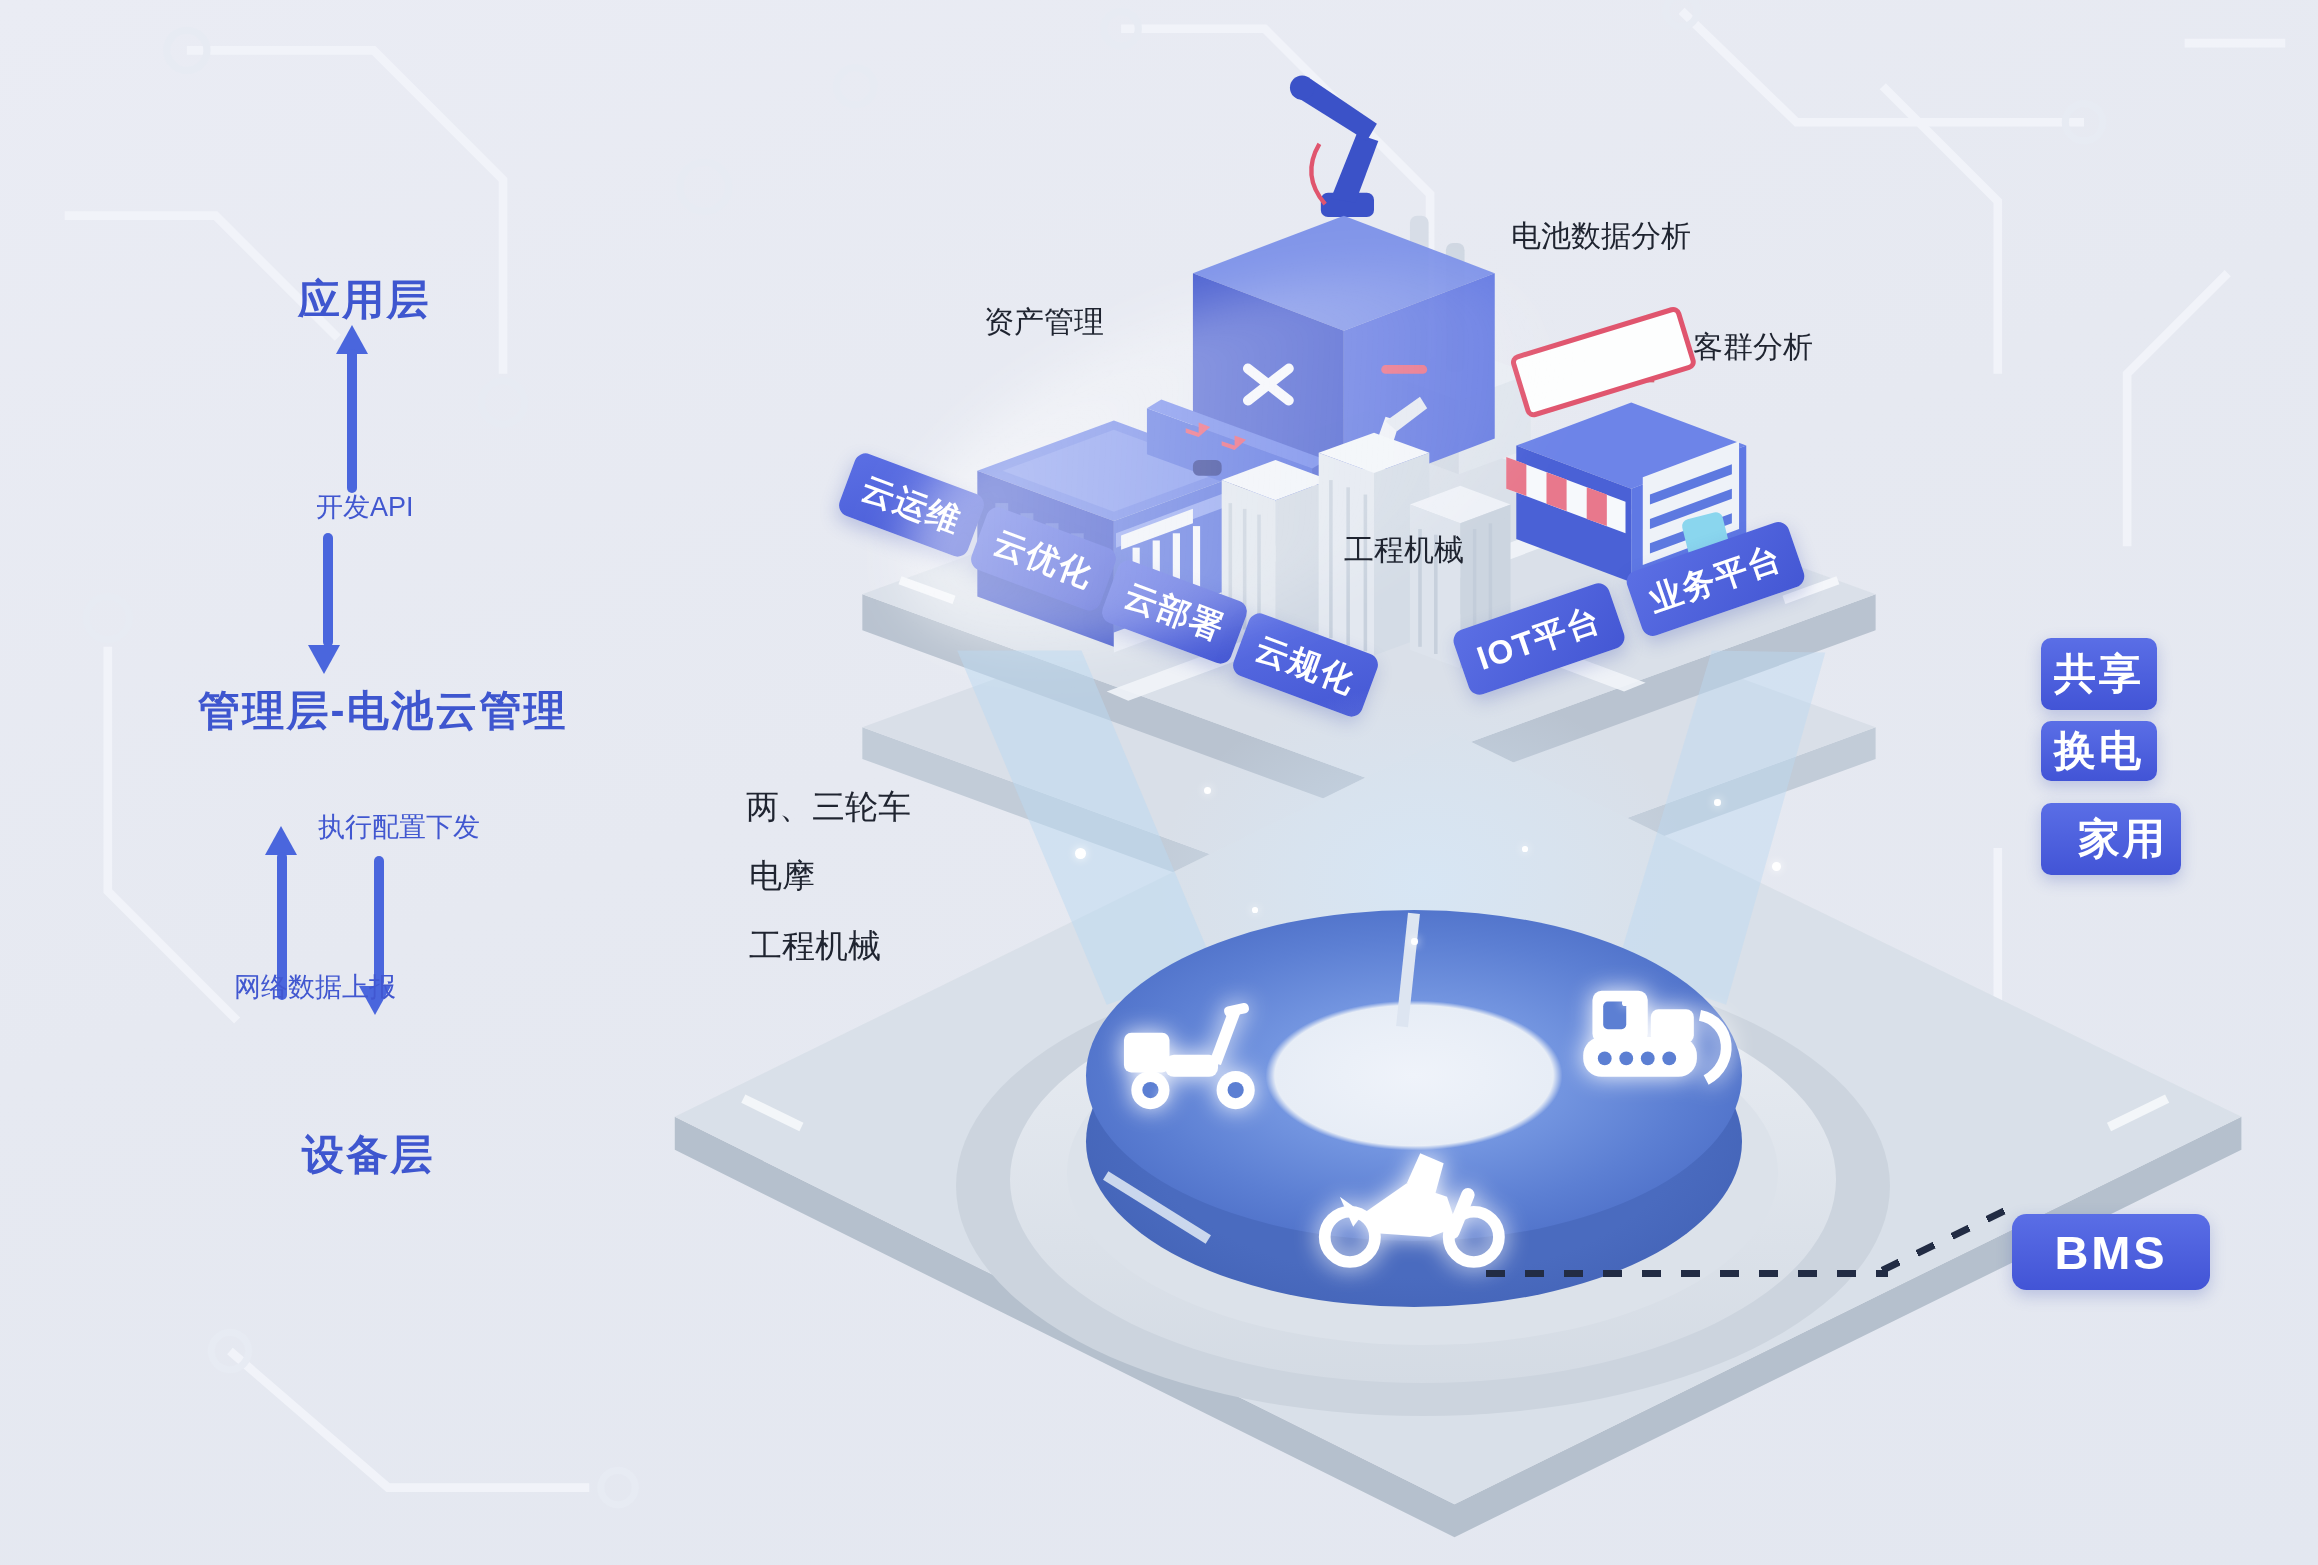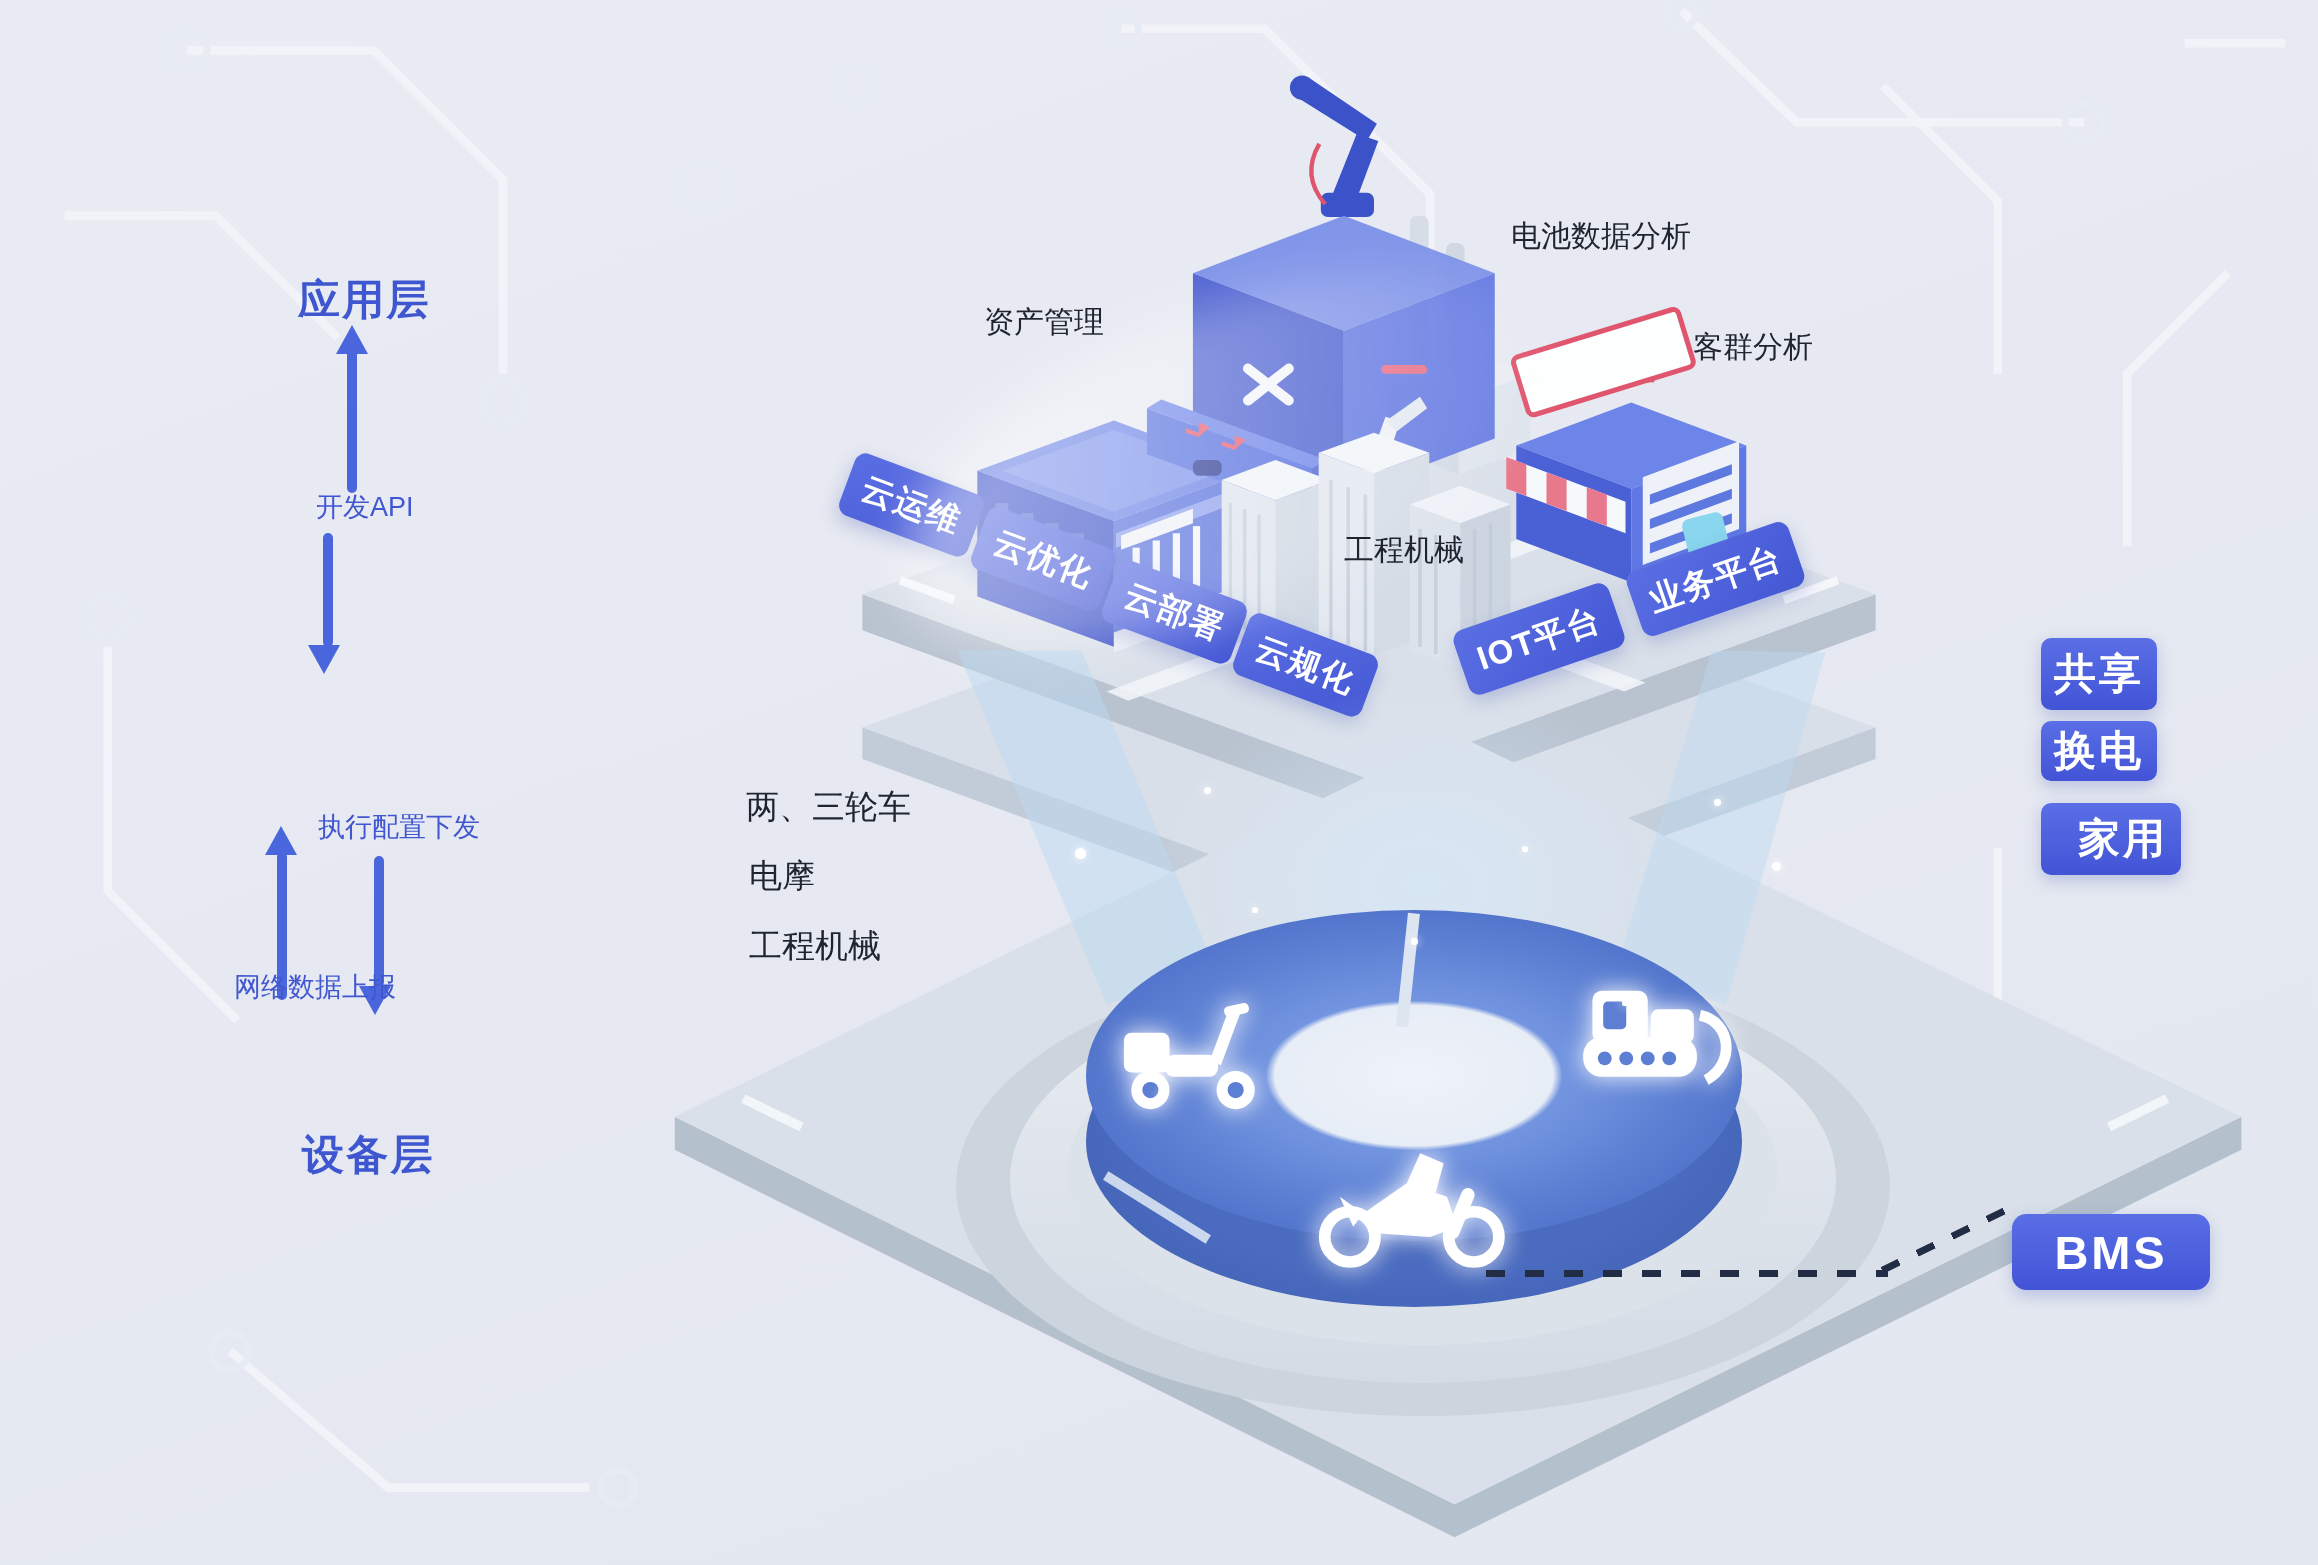--- a/index.html
+++ b/index.html
@@ -312,20 +312,21 @@
       <span>家用</span>
     </div>
 
   <div class="abs h-blue" style="left:298px;top:272px;">应用层</div>
   <div class="tri-up" style="left:336px;top:325px;"></div>
   <div class="vshaft" style="left:347px;top:349px;height:144px;"></div>
   <div class="abs s-blue" style="left:316px;top:489px;">开发API</div>
   <div class="vshaft" style="left:323px;top:533px;height:114px;"></div>
   <div class="tri-down" style="left:308px;top:645px;"></div>
 
+  <div class="abs h-blue" style="left:198px;top:683px;">管理层-电池云管理</div>
 
   <div class="abs s-blue" style="left:318px;top:809px;">执行配置下发</div>
   <div class="tri-up" style="left:265px;top:826px;"></div>
   <div class="vshaft" style="left:277px;top:852px;height:148px;"></div>
   <div class="vshaft" style="left:374px;top:856px;height:131px;"></div>
   <div class="tri-down" style="left:359px;top:986px;"></div>
   <div class="abs s-blue" style="left:234px;top:969px;">网络数据上报</div>
 
   <div class="abs h-blue" style="left:302px;top:1127px;">设备层</div>
 

